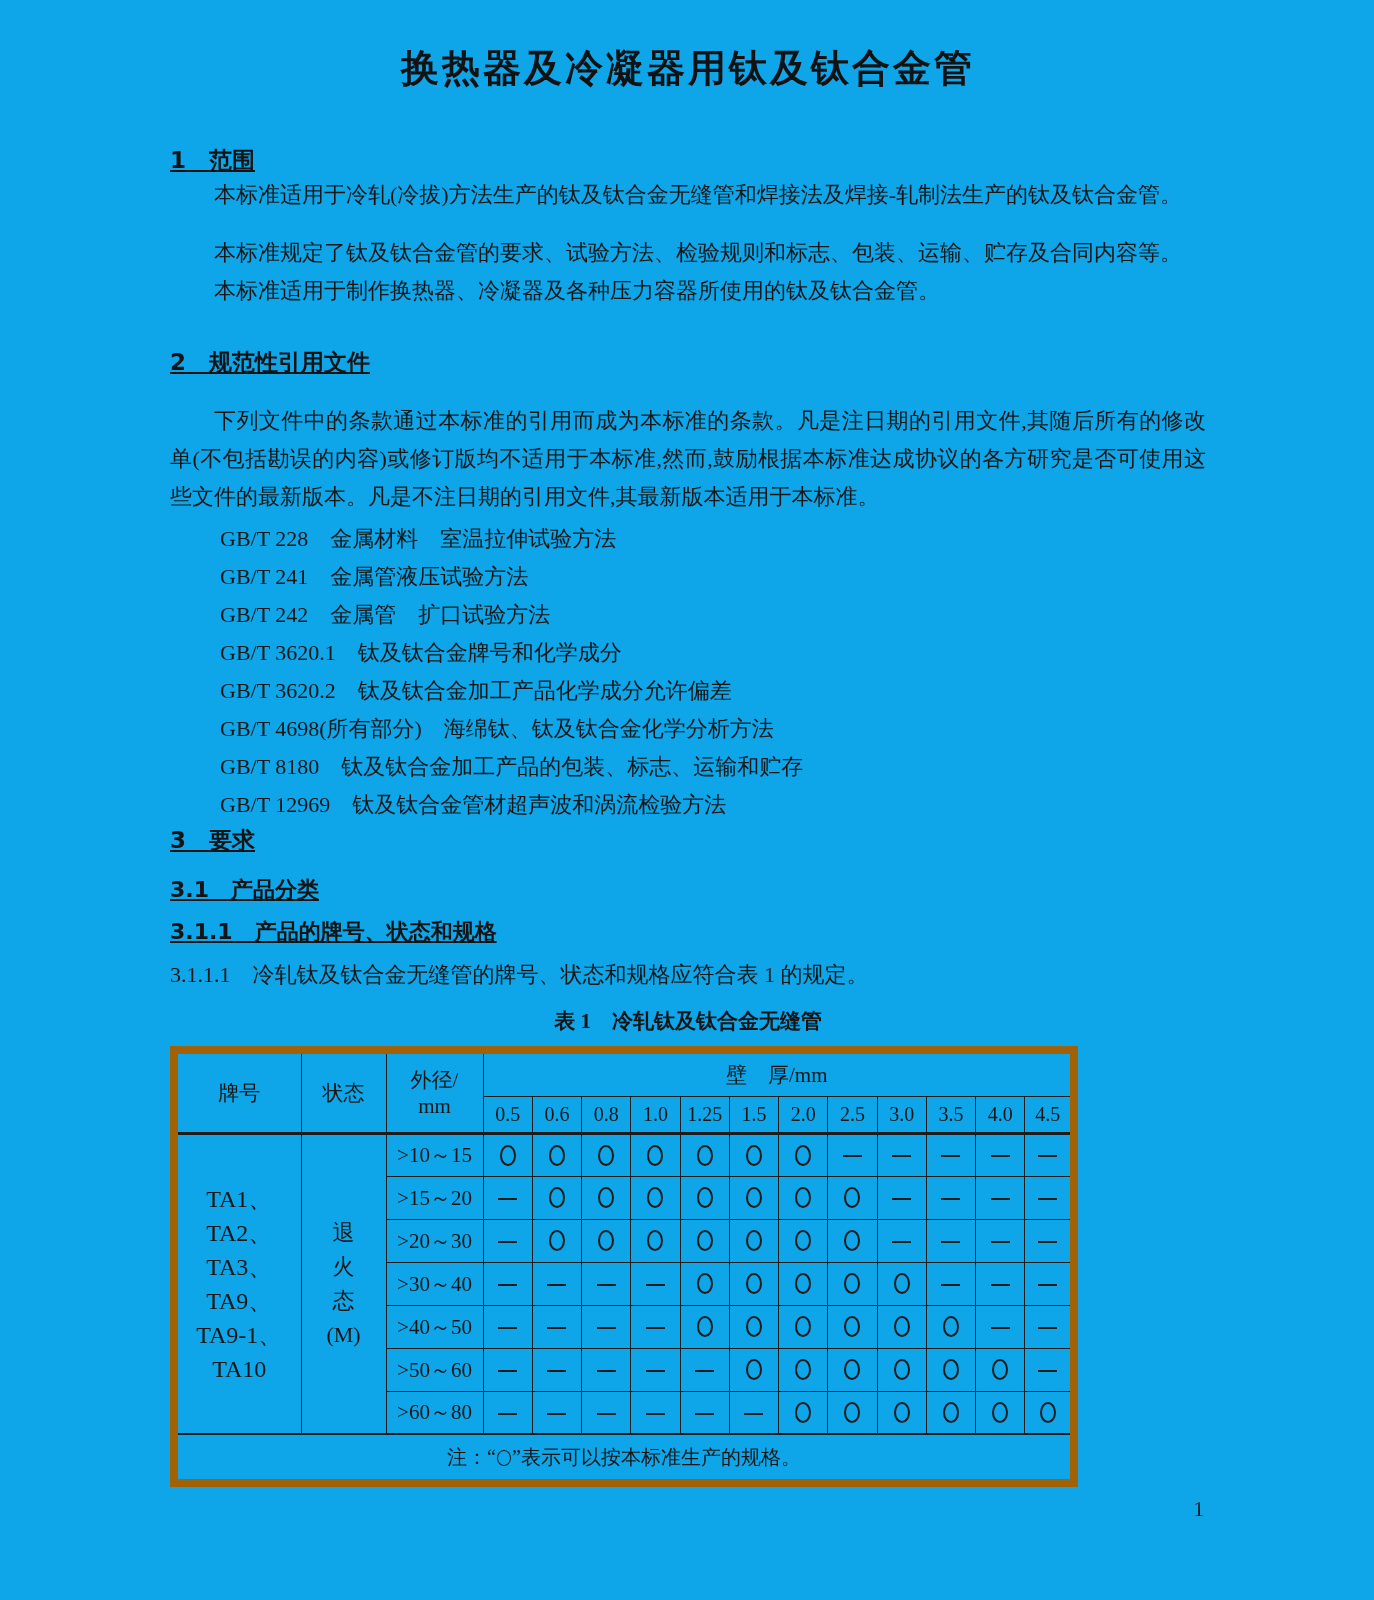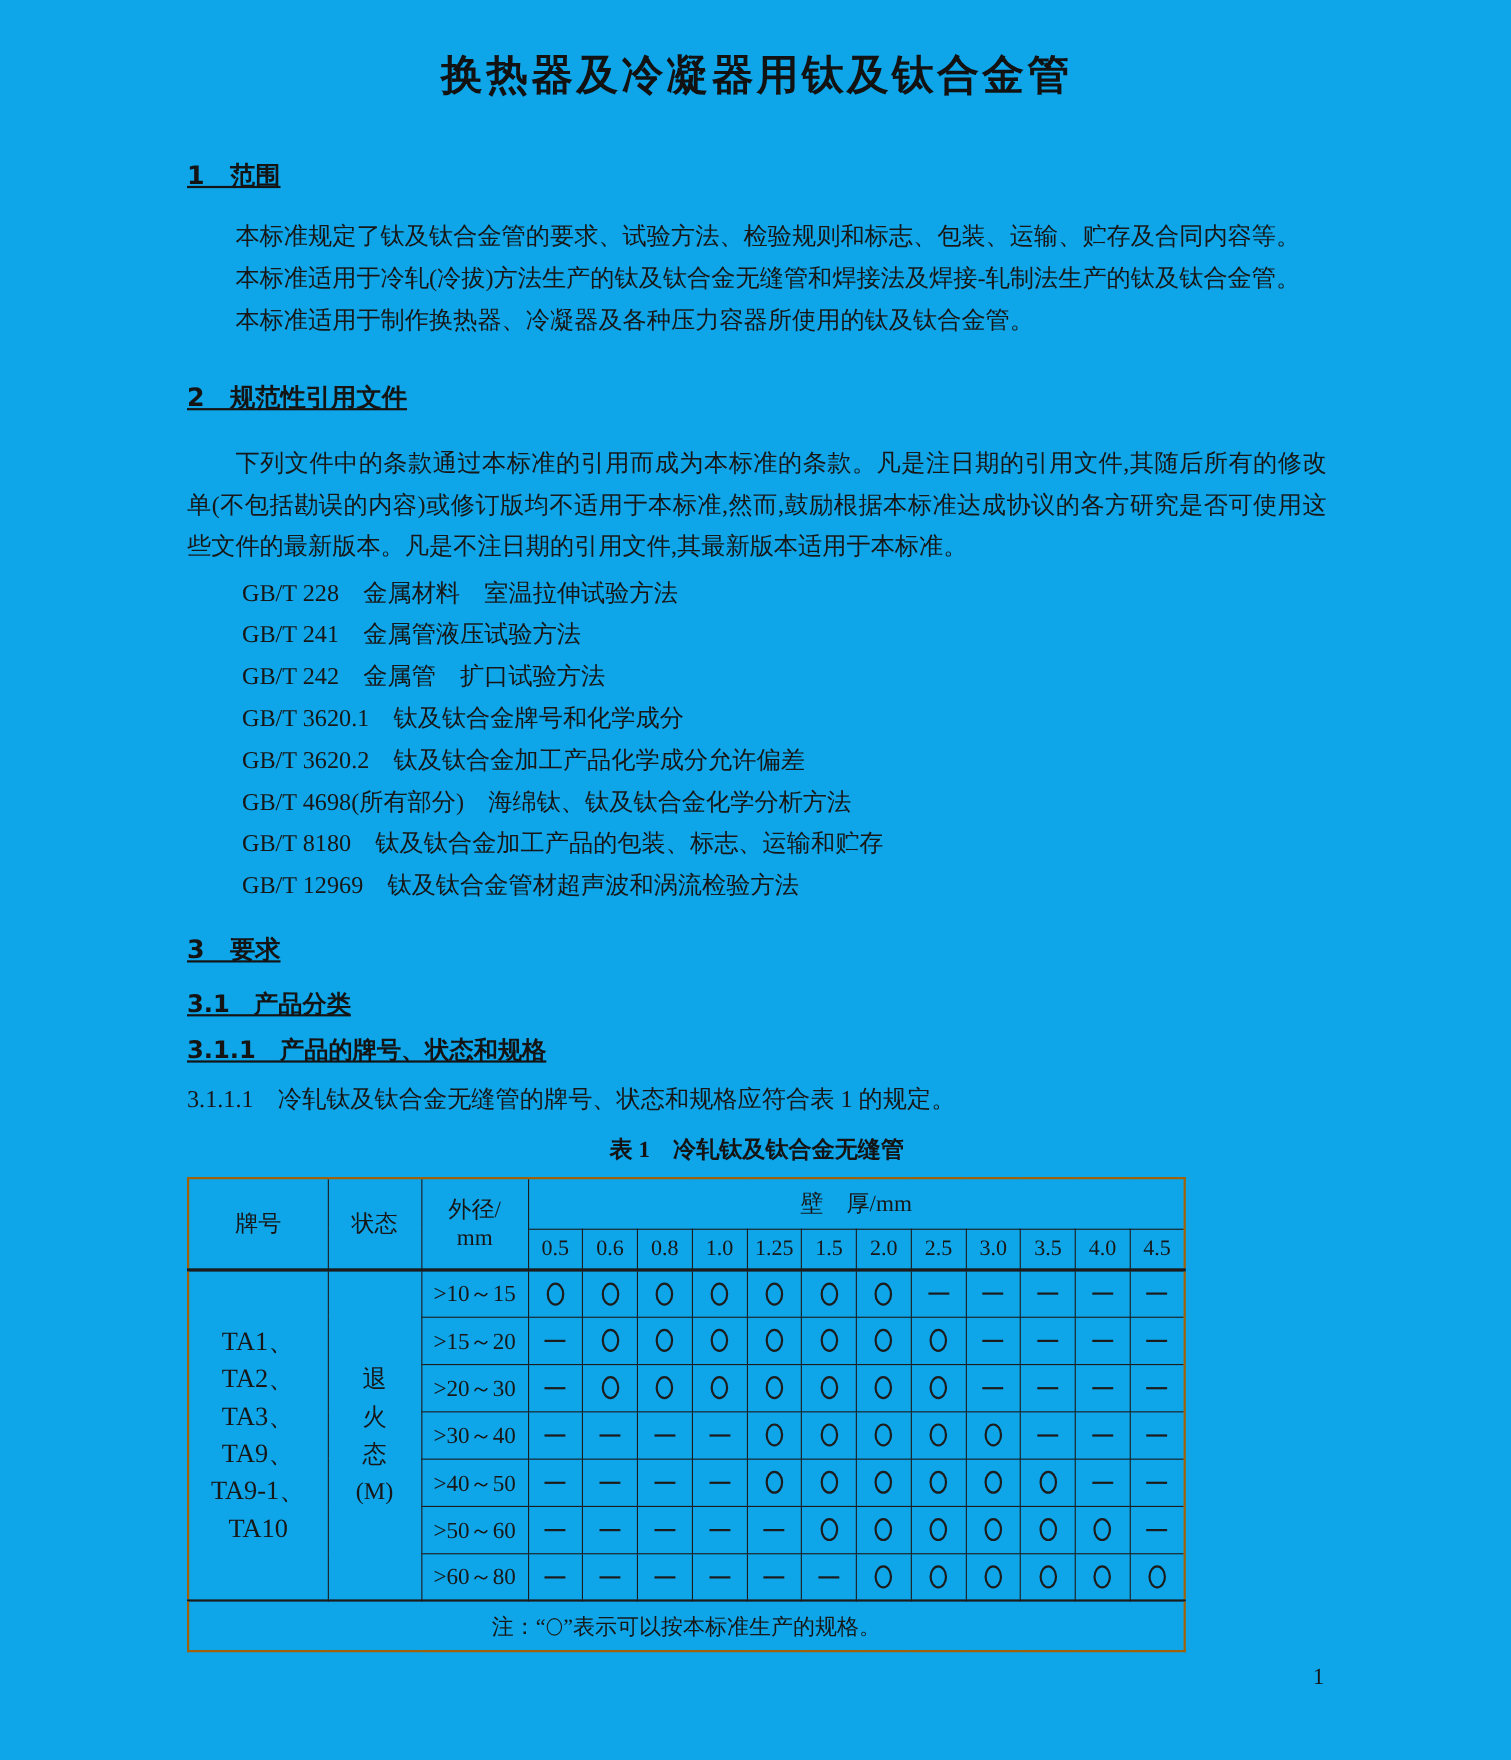--- a/index.html
+++ b/index.html
@@ -32,21 +32,21 @@
     margin: 0;
     font-family: "DejaVu Sans", sans-serif;
     font-weight: bold;
     font-size: 23px;
     line-height: 32px;
     color: #141414;
     text-decoration: underline;
   }
   .h-sec1 { margin-top: 50px; }
   .h-sec2 { margin-top: 36px; }
-  .h-sec3 { margin-top: 24px; }
+  .h-sec3 { }
   .h-sub  { margin-top: 18px; font-size: 22px; }
   .h-subsub { margin-top: 10px; font-size: 22px; }
   .body-p {
     margin: 0;
     font-size: 22px;
     line-height: 38px;
     text-indent: 44px;
     text-align: justify;
   }
   .first-p { margin-top: 20px; }
@@ -70,21 +70,21 @@
     font-size: 21px;
     line-height: 30px;
     text-align: center;
     color: #141414;
   }
   table.t1 {
     margin-top: 10px;
     width: 908px;
     border-collapse: collapse;
     table-layout: fixed;
-    border: 2px solid #a16207;
+    border: 8px solid #a16207;
   }
   table.t1 th, table.t1 td {
     border: 1px solid #1c1c1c;
     text-align: center;
     vertical-align: middle;
     padding: 0;
     font-weight: normal;
   }
   table.t1 thead { border-bottom: 3px solid #1c1c1c; }
   tr.hdr-row1 { height: 46px; }
@@ -140,22 +140,22 @@
 </style>
 </head>
 <body>
 
 <div class="page">
   <div class="content">
 
     <h1 class="doc-title">换热器及冷凝器用钛及钛合金管</h1>
 
     <h2 class="sec-heading h-sec1">1　范围</h2>
+    <p class="body-p">本标准适用于冷轧(冷拔)方法生产的钛及钛合金无缝管和焊接法及焊接-轧制法生产的钛及钛合金管。</p>
     <p class="body-p first-p">本标准规定了钛及钛合金管的要求、试验方法、检验规则和标志、包装、运输、贮存及合同内容等。</p>
-    <p class="body-p">本标准适用于冷轧(冷拔)方法生产的钛及钛合金无缝管和焊接法及焊接-轧制法生产的钛及钛合金管。</p>
     <p class="body-p">本标准适用于制作换热器、冷凝器及各种压力容器所使用的钛及钛合金管。</p>
 
     <h2 class="sec-heading h-sec2">2　规范性引用文件</h2>
     <p class="body-p intro-p">下列文件中的条款通过本标准的引用而成为本标准的条款。凡是注日期的引用文件,其随后所有的修改单(不包括勘误的内容)或修订版均不适用于本标准,然而,鼓励根据本标准达成协议的各方研究是否可使用这些文件的最新版本。凡是不注日期的引用文件,其最新版本适用于本标准。</p>
     <div class="ref-list">
       <div class="ref-item">GB/T 228　金属材料　室温拉伸试验方法</div>
       <div class="ref-item">GB/T 241　金属管液压试验方法</div>
       <div class="ref-item">GB/T 242　金属管　扩口试验方法</div>
       <div class="ref-item">GB/T 3620.1　钛及钛合金牌号和化学成分</div>
       <div class="ref-item">GB/T 3620.2　钛及钛合金加工产品化学成分允许偏差</div>

